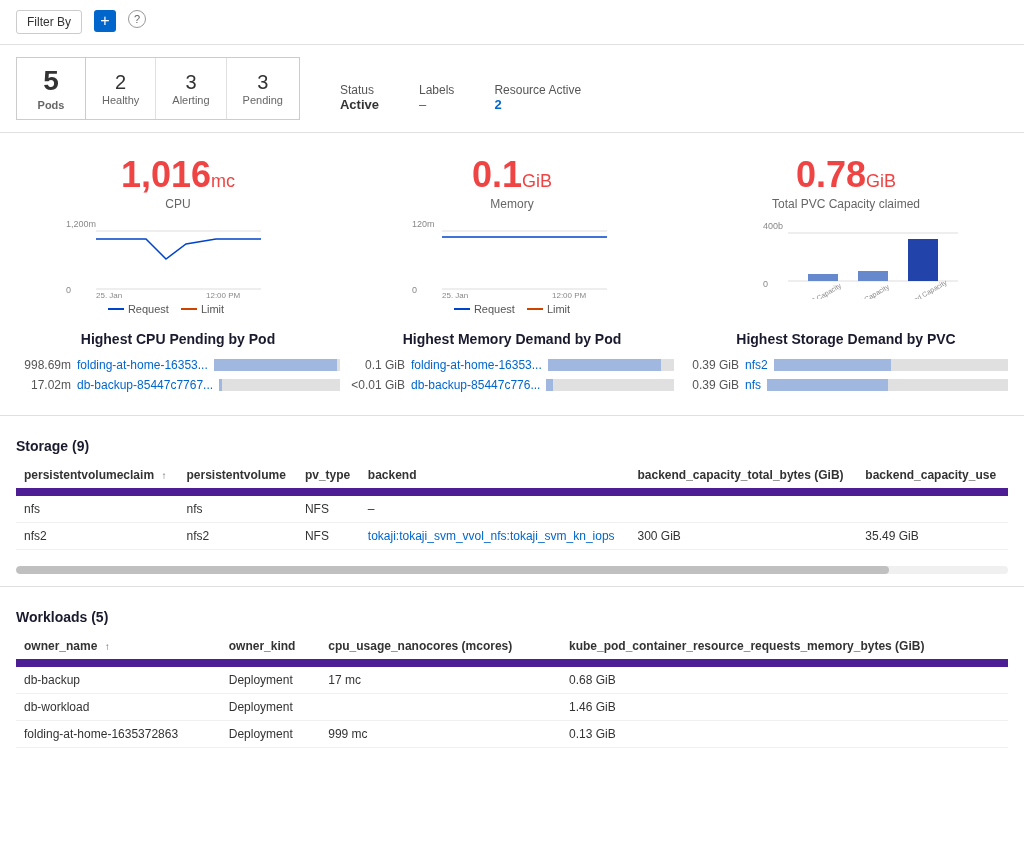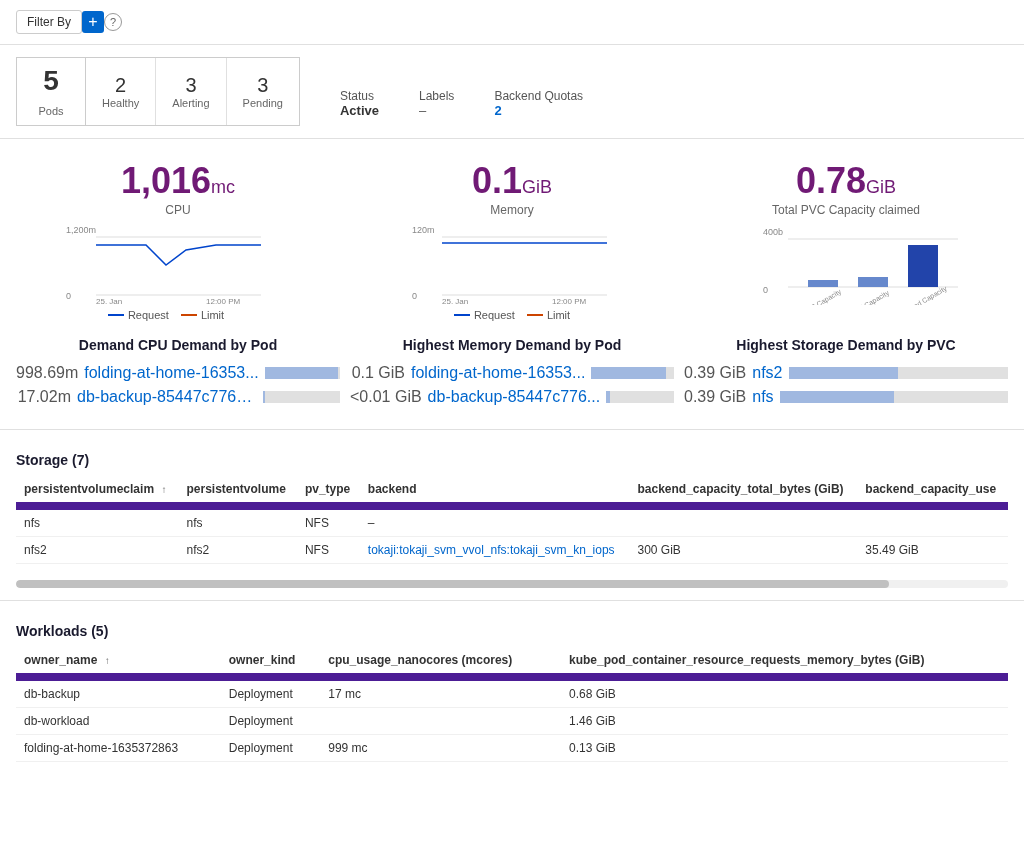--- a/index.html
+++ b/index.html
@@ -1,19 +1,19 @@
 <!DOCTYPE html>
 <html><head>
   <meta charset="utf-8">
   <style>
     * { box-sizing: border-box; margin: 0; padding: 0; }
     body { font-family: -apple-system, BlinkMacSystemFont, 'Segoe UI', sans-serif; font-size: 13px; color: #333; background: #fff; }
 
     .top-bar {
-      display: flex; align-items: center; gap: 0;
+      display: flex; align-items: flex-start; gap: 12px;
       padding: 10px 16px; border-bottom: 1px solid #e0e0e0;
     }
     .filter-btn {
       padding: 4px 10px; border: 1px solid #ccc; background: #fff;
       border-radius: 3px; font-size: 12px; cursor: pointer; color: #333;
     }
     .add-btn {
       width: 22px; height: 22px; background: #0066cc; border: none;
       border-radius: 3px; color: #fff; font-size: 16px; cursor: pointer;
       display: flex; align-items: center; justify-content: center; line-height: 1;
@@ -26,21 +26,21 @@
 
     .summary-bar {
       display: flex; align-items: stretch;
       padding: 12px 16px; border-bottom: 1px solid #e0e0e0; gap: 0;
     }
     .pods-box {
       display: flex; flex-direction: column; align-items: center; justify-content: center;
       border: 1px solid #ccc; padding: 8px 16px; min-width: 70px;
     }
     .pods-number { font-size: 28px; font-weight: 600; color: #333; line-height: 1.1; }
-    .pods-label { font-size: 11px; color: #666; margin-top: 8px; }
+    .pods-label { font-size: 11px; color: #666; margin-top: 2px; font-weight: bold; }
 
     .pods-status {
       display: flex; gap: 0; border: 1px solid #ccc; border-left: none;
     }
     .pods-status-item {
       display: flex; flex-direction: column; align-items: center; justify-content: center;
       padding: 8px 16px; border-right: 1px solid #e0e0e0; min-width: 60px;
     }
     .pods-status-item:last-child { border-right: none; }
     .pods-status-num { font-size: 20px; font-weight: 500; color: #333; }
@@ -54,21 +54,21 @@
     .meta-key { font-size: 12px; color: #555; }
     .meta-val { font-size: 13px; font-weight: 600; color: #333; }
     .meta-val.blue { color: #0066cc; font-weight: 600; }
     .meta-val.dash { font-weight: 400; color: #555; }
 
     .metrics-row {
       display: flex; justify-content: space-around;
       padding: 24px 16px 8px; gap: 10px;
     }
     .metric-block { flex: 1; display: flex; flex-direction: column; align-items: center; }
-    .metric-value { font-size: 36px; font-weight: 700; color: #701a75; line-height: 1; }
+    .metric-value { font-size: 36px; font-weight: 700; color: #ef4444; line-height: 1; }
     .metric-value span.unit { font-size: 18px; font-weight: 400; }
     .metric-label { font-size: 12px; color: #666; margin-top: 4px; }
 
     .chart-area {
       display: flex; justify-content: space-around;
       padding: 0 4px 8px; gap: 22px;
     }
     .chart-block { flex: 1; display: flex; flex-direction: column; align-items: center; }
 
     svg.line-chart { width: 200px; height: 80px; }
@@ -83,21 +83,21 @@
     .legend-dash.blue { background: #0044cc; }
     .legend-dash.orange { background: #cc4400; }
 
     .demand-section {
       display: flex; justify-content: space-around; padding: 8px 16px; gap: 10px;
     }
     .demand-block { flex: 1; }
     .demand-title { font-size: 14px; font-weight: 700; text-align: center; margin-bottom: 8px; color: #1a1a2e; }
     .demand-row {
       display: flex; align-items: center; gap: 6px;
-      padding: 3px 0; font-size: 16px;
+      padding: 3px 0; font-size: 12px;
     }
     .demand-val { color: #555; min-width: 55px; text-align: right; }
     .demand-link { color: #0066cc; text-decoration: none; white-space: nowrap; overflow: hidden; text-overflow: ellipsis; max-width: 180px; }
     .demand-bar-bg { height: 12px; background: #e0e0e0; flex: 1; position: relative; }
     .demand-bar-fill { height: 100%; background: #a0b8e0; }
 
     .section-divider { height: 1px; background: #e0e0e0; margin: 12px 0; }
 
     .storage-section { padding: 0 16px 16px; }
     .section-title { font-size: 14px; font-weight: 700; padding: 10px 0 8px; color: #1a1a2e; }
@@ -153,21 +153,21 @@
   <div class="meta-bar">
     <div class="meta-item">
       <div class="meta-key">Status</div>
       <div class="meta-val">Active</div>
     </div>
     <div class="meta-item">
       <div class="meta-key">Labels</div>
       <div class="meta-val dash">–</div>
     </div>
     <div class="meta-item">
-      <div class="meta-key">Backend Quotas</div>
+      <div class="meta-key">Resource Active</div>
       <div class="meta-val blue">2</div>
     </div>
   </div>
 </div>
 
 <div class="metrics-row">
   <div class="metric-block">
     <div class="metric-value">
       <span>1,016</span><span class="unit">mc</span>
     </div>
@@ -255,21 +255,21 @@
         <text x="110" y="79" font-size="7" fill="#888" text-anchor="middle" transform="rotate(-30,110,79)">PV Capacity</text>
         <text x="160" y="79" font-size="7" fill="#888" text-anchor="middle" transform="rotate(-30,160,79)">Backend Capacity</text>
       </svg>
     </div>
   </div>
 </div>
 
 <div class="demand-section">
 
   <div class="demand-block">
-    <div class="demand-title">Demand CPU Demand by Pod</div>
+    <div class="demand-title">Highest CPU Pending by Pod</div>
     <div class="demand-row">
       <span class="demand-val">998.69m</span>
       <a class="demand-link" href="#">folding-at-home-16353...</a>
       <div class="demand-bar-bg">
         <div class="demand-bar-fill" style="width:98%"></div>
       </div>
     </div>
     <div class="demand-row">
       <span class="demand-val">17.02m</span>
       <a class="demand-link" href="#">db-backup-85447c7767...</a>
@@ -312,21 +312,21 @@
       <div class="demand-bar-bg">
         <div class="demand-bar-fill" style="width:50%"></div>
       </div>
     </div>
   </div>
 </div>
 
 <div class="section-divider"></div>
 
 <div class="storage-section">
-  <div class="section-title">Storage (7)</div>
+  <div class="section-title">Storage (9)</div>
   <table>
     <thead>
       <tr>
         <th>persistentvolumeclaim <span class="sort-arrow">↑</span></th>
         <th>persistentvolume</th>
         <th>pv_type</th>
         <th>backend</th>
         <th>backend_capacity_total_bytes (GiB)</th>
         <th>backend_capacity_use</th>
       </tr>

